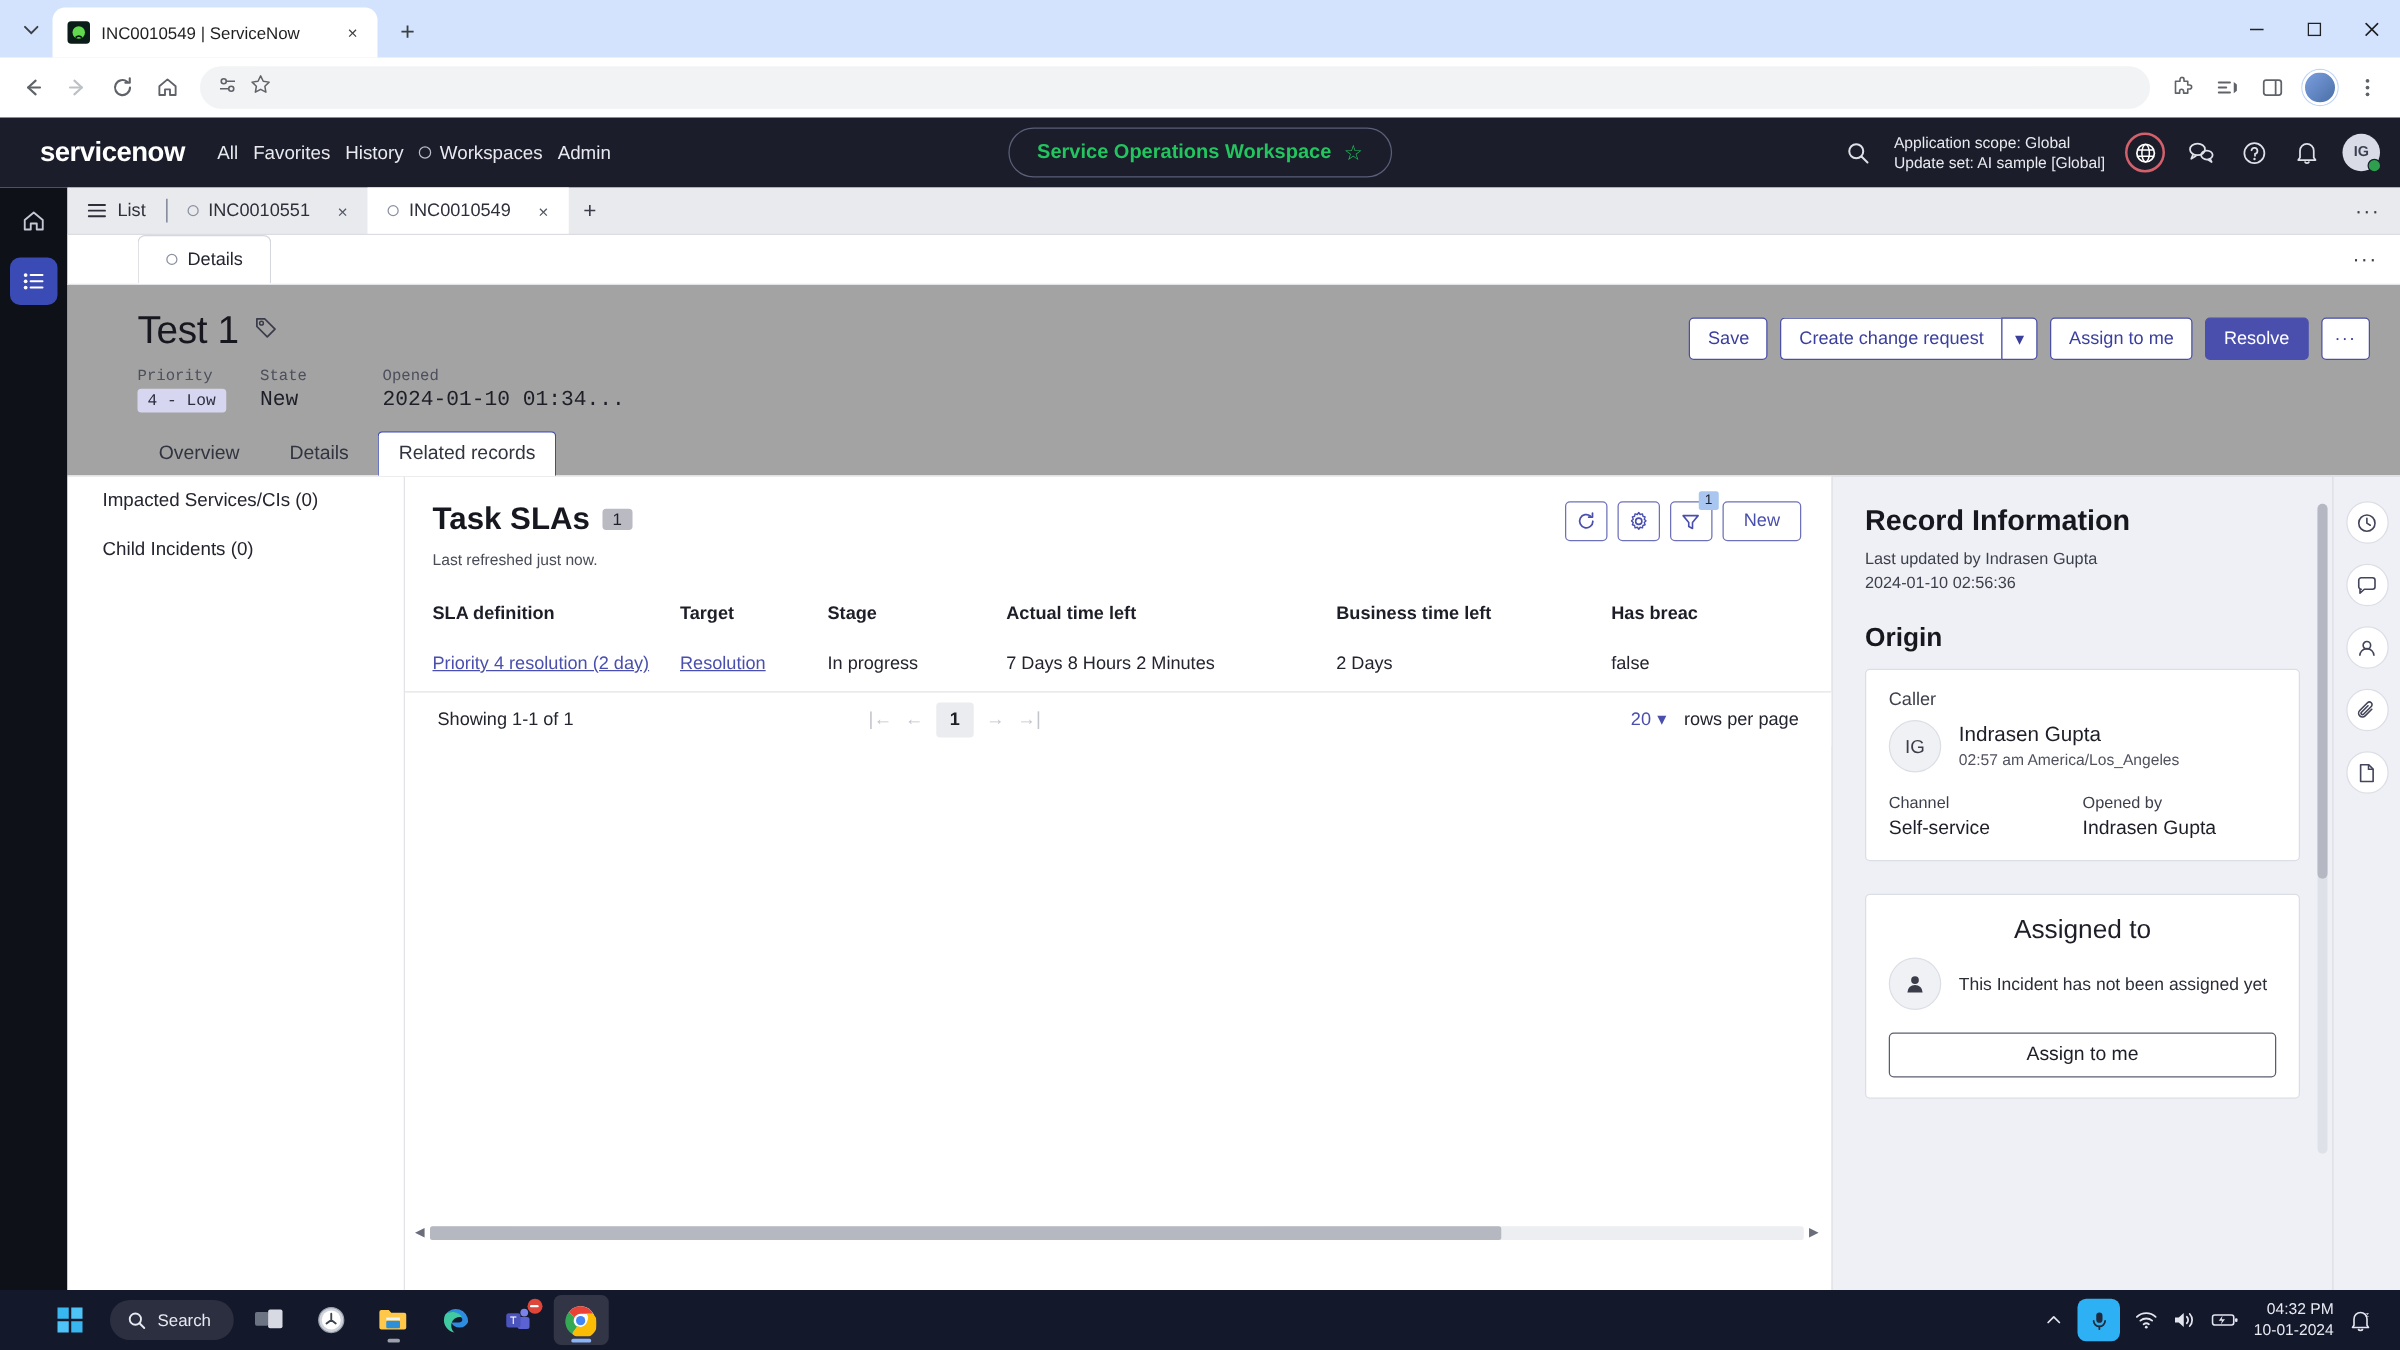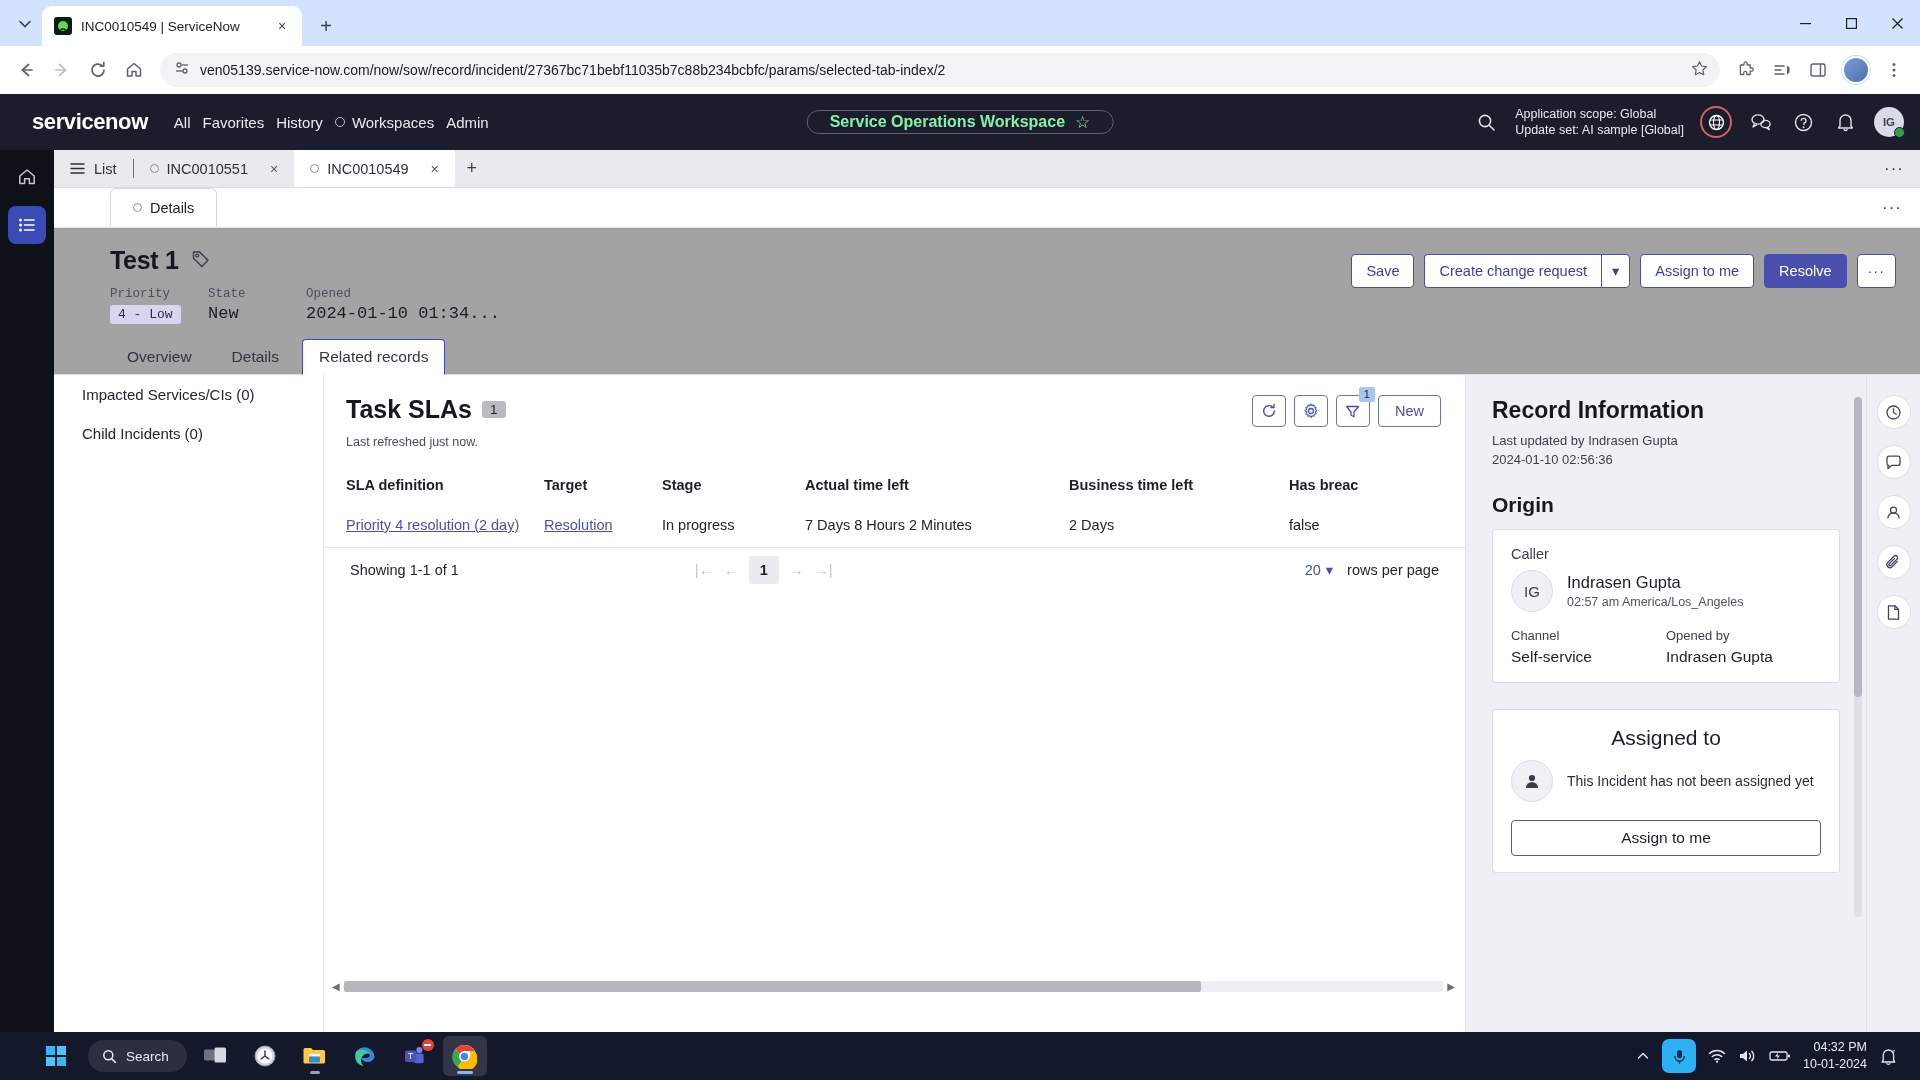--- a/index.html
+++ b/index.html
@@ -98,23 +98,23 @@
   .sn-nav-item {
     font-size: 15px; color: #e9eaef; cursor: pointer; white-space: nowrap;
     display: flex; align-items: center; gap: 7px;
   }
   .ws-dot {
     width: 10px; height: 10px; border-radius: 50%;
     border: 1.5px solid #b9bcc9; display: inline-block;
   }
   .sn-ws-pill {
     position: absolute; left: 50%; transform: translateX(-50%);
-    height: 24px; border: 1px solid #5b5f78; border-radius: 20px;
+    height: 40px; border: 1px solid #5b5f78; border-radius: 20px;
     display: flex; align-items: center; gap: 10px; padding: 0 22px;
-    font-size: 16px; font-weight: 700; color: #86efac; cursor: pointer;
+    font-size: 16px; font-weight: 700; color: #22c55e; cursor: pointer;
   }
   .sn-header-right {
     margin-left: auto; display: flex; align-items: center; gap: 16px;
   }
   .sn-scope { font-size: 12.5px; line-height: 16px; color: #e9eaef; text-align: left; }
   .sn-hicon {
     width: 26px; height: 26px; display: flex; align-items: center;
     justify-content: center; color: #dfe1e8; cursor: pointer;
   }
   .globe-ring {
@@ -184,21 +184,21 @@
   }
   .details-bar-more {
     margin-left: auto; padding: 0 18px 9px; font-size: 17px; color: #3a3c49;
     letter-spacing: 1px; cursor: pointer;
   }
 
   
   .rec-head { padding: 18px 24px 0 56px; display: flex; align-items: flex-start; }
   .rec-title-wrap { display: flex; flex-direction: column; }
   .rec-title-row { display: flex; align-items: center; gap: 12px; }
-  .rec-title { font-size: 25px; font-weight: 700; color: #17181f; letter-spacing: -.3px; }
+  .rec-title { font-size: 31px; font-weight: 400; color: #17181f; letter-spacing: -.3px; }
   .rec-meta { display: flex; gap: 16px; margin-top: 12px; font-family: Liberation Mono, monospace; }
   .meta-block { margin-right: 10px; }
   .meta-label { font-size: 12.5px; color: #4c4f5c; margin-bottom: 3px; }
   .meta-value { font-size: 17px; color: #1d1e27; }
   .meta-badge {
     display: inline-block; background: #d7d6f0; color: #2c2d3d;
     font-size: 13px; padding: 2px 8px; border-radius: 3px;
   }
   .rec-actions { margin-left: auto; display: flex; align-items: center; gap: 10px; padding-top: 8px; }
   .btn {
@@ -439,21 +439,20 @@
     </div>
     <div class="omnibox">
       <span>
         <svg width="16" height="16" viewBox="0 0 16 16">
             <circle cx="5" cy="5" r="2" fill="none" stroke="#5f6368" stroke-width="1.3"></circle>
             <path d="M7.5 5 H14" stroke="#5f6368" stroke-width="1.3"></path>
             <circle cx="11" cy="11" r="2" fill="none" stroke="#5f6368" stroke-width="1.3"></circle>
             <path d="M8.5 11 H2" stroke="#5f6368" stroke-width="1.3"></path>
           </svg>
       </span>
-      <span class="omnibox-url">ven05139.service-now.com/now/sow/record/incident/27367bc71bebf11035b7c88b234bcbfc/params/selected-tab-index/2</span>
       <span>
         <svg width="17" height="17" viewBox="0 0 17 17">
             <path d="M8.5 1.7 L10.6 6 L15.3 6.7 L11.9 10 L12.7 14.7 L8.5 12.5 L4.3 14.7 L5.1 10 L1.7 6.7 L6.4 6 Z" fill="none" stroke="#5f6368" stroke-width="1.2" stroke-linejoin="round"></path>
           </svg>
       </span>
     </div>
     <div class="tb-icon">
       <svg width="18" height="18" viewBox="0 0 18 18">
           <path d="M7 2.5 a1.6 1.6 0 1 1 3.2 0 V4 h3 v3 h1.5 a1.6 1.6 0 1 1 0 3.2 H13.2 v3.3 h-3.3 V12 a1.6 1.6 0 1 0 -3.2 0 v1.5 H3.4 V4 H7 Z" fill="none" stroke="currentColor" stroke-width="1.3" stroke-linejoin="round"></path>
         </svg>

